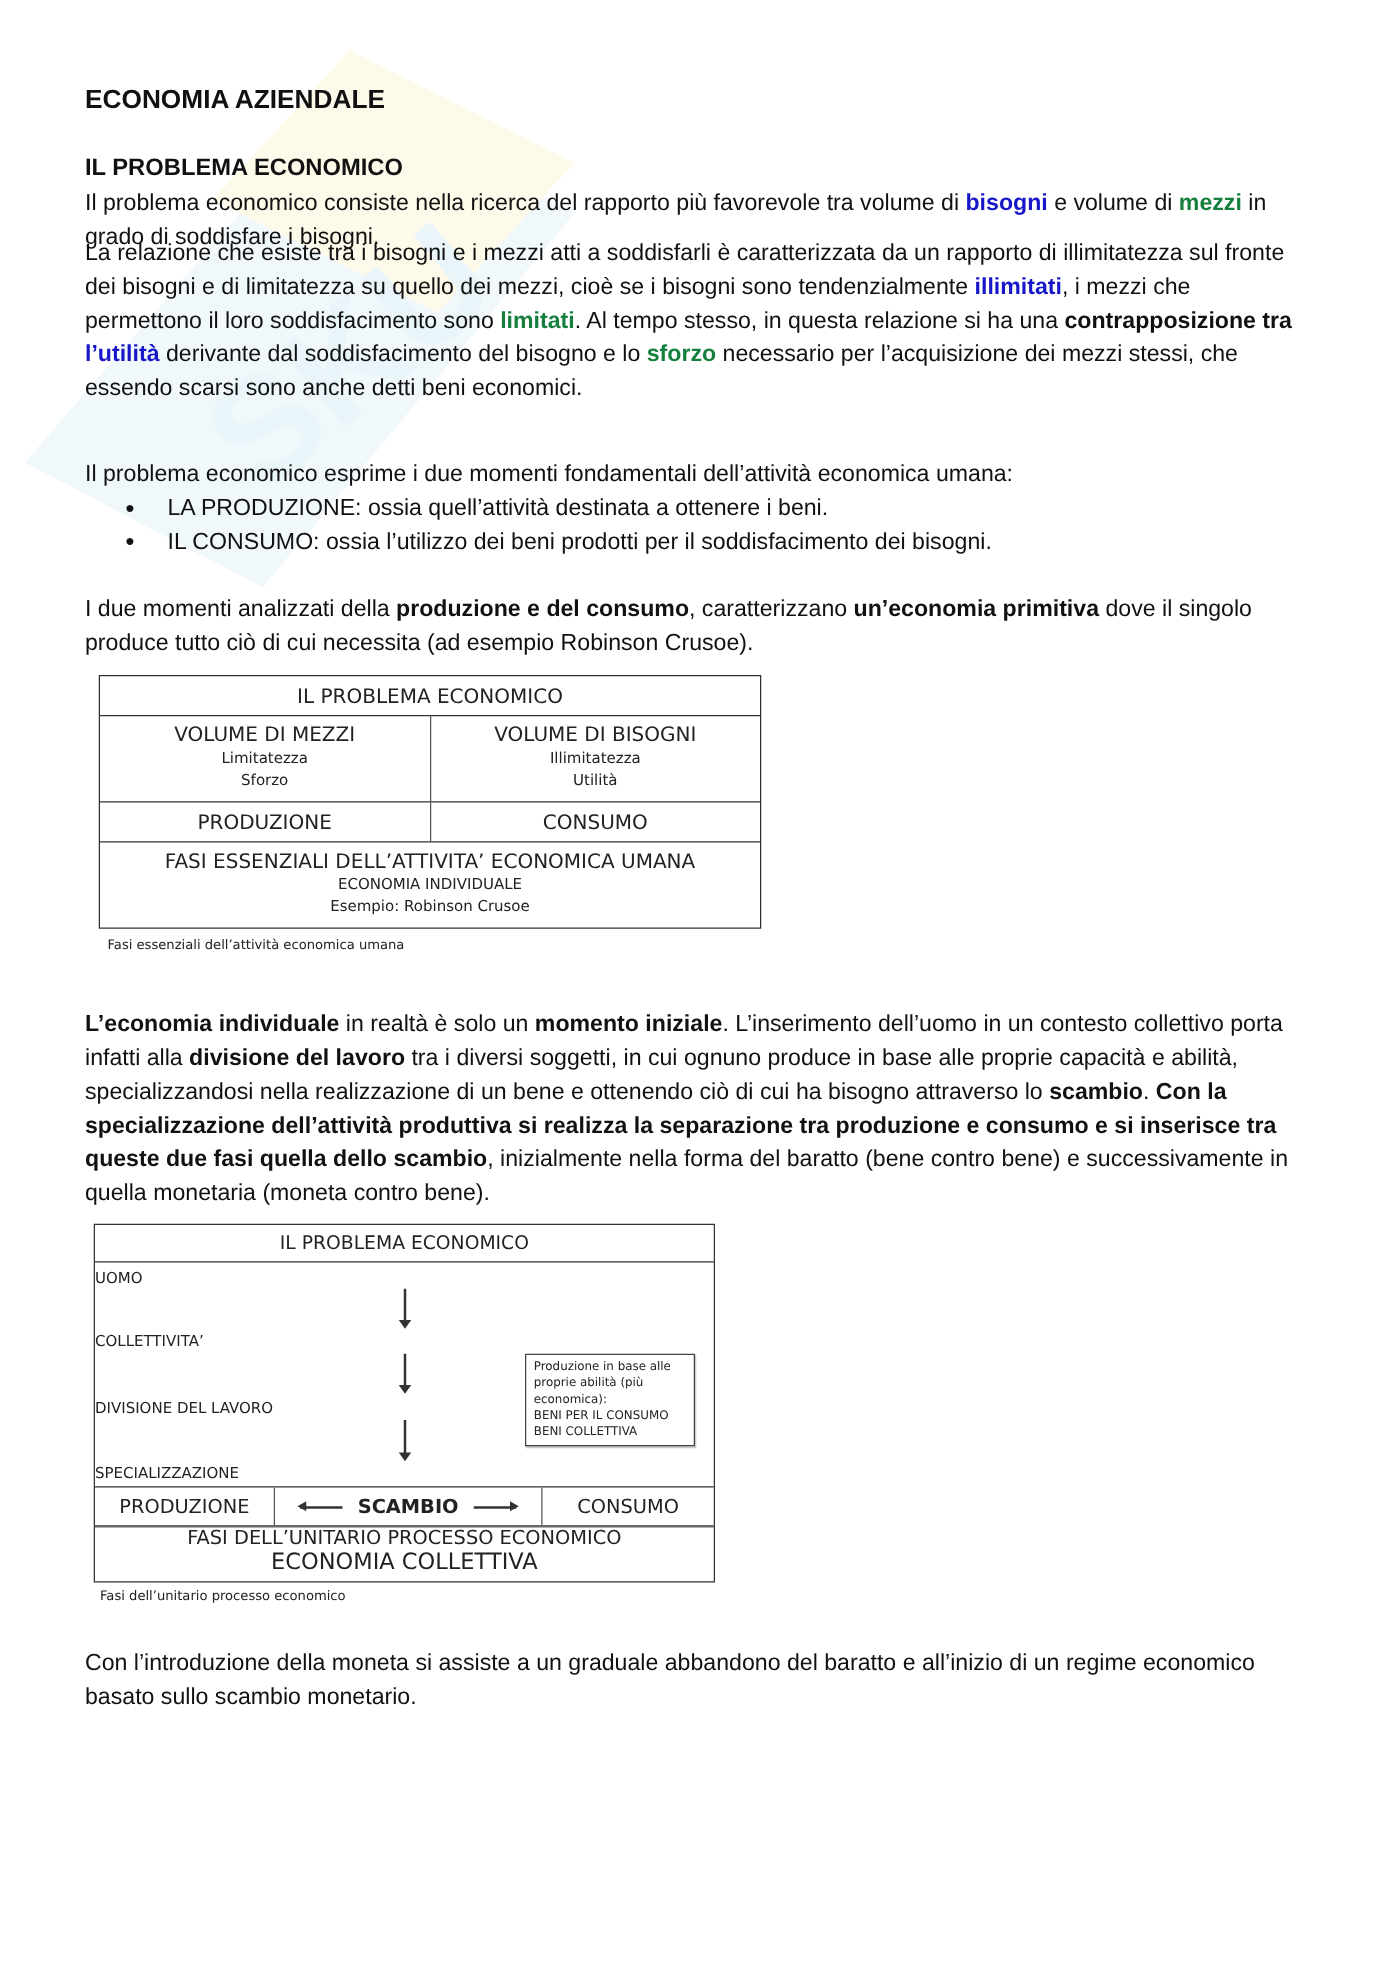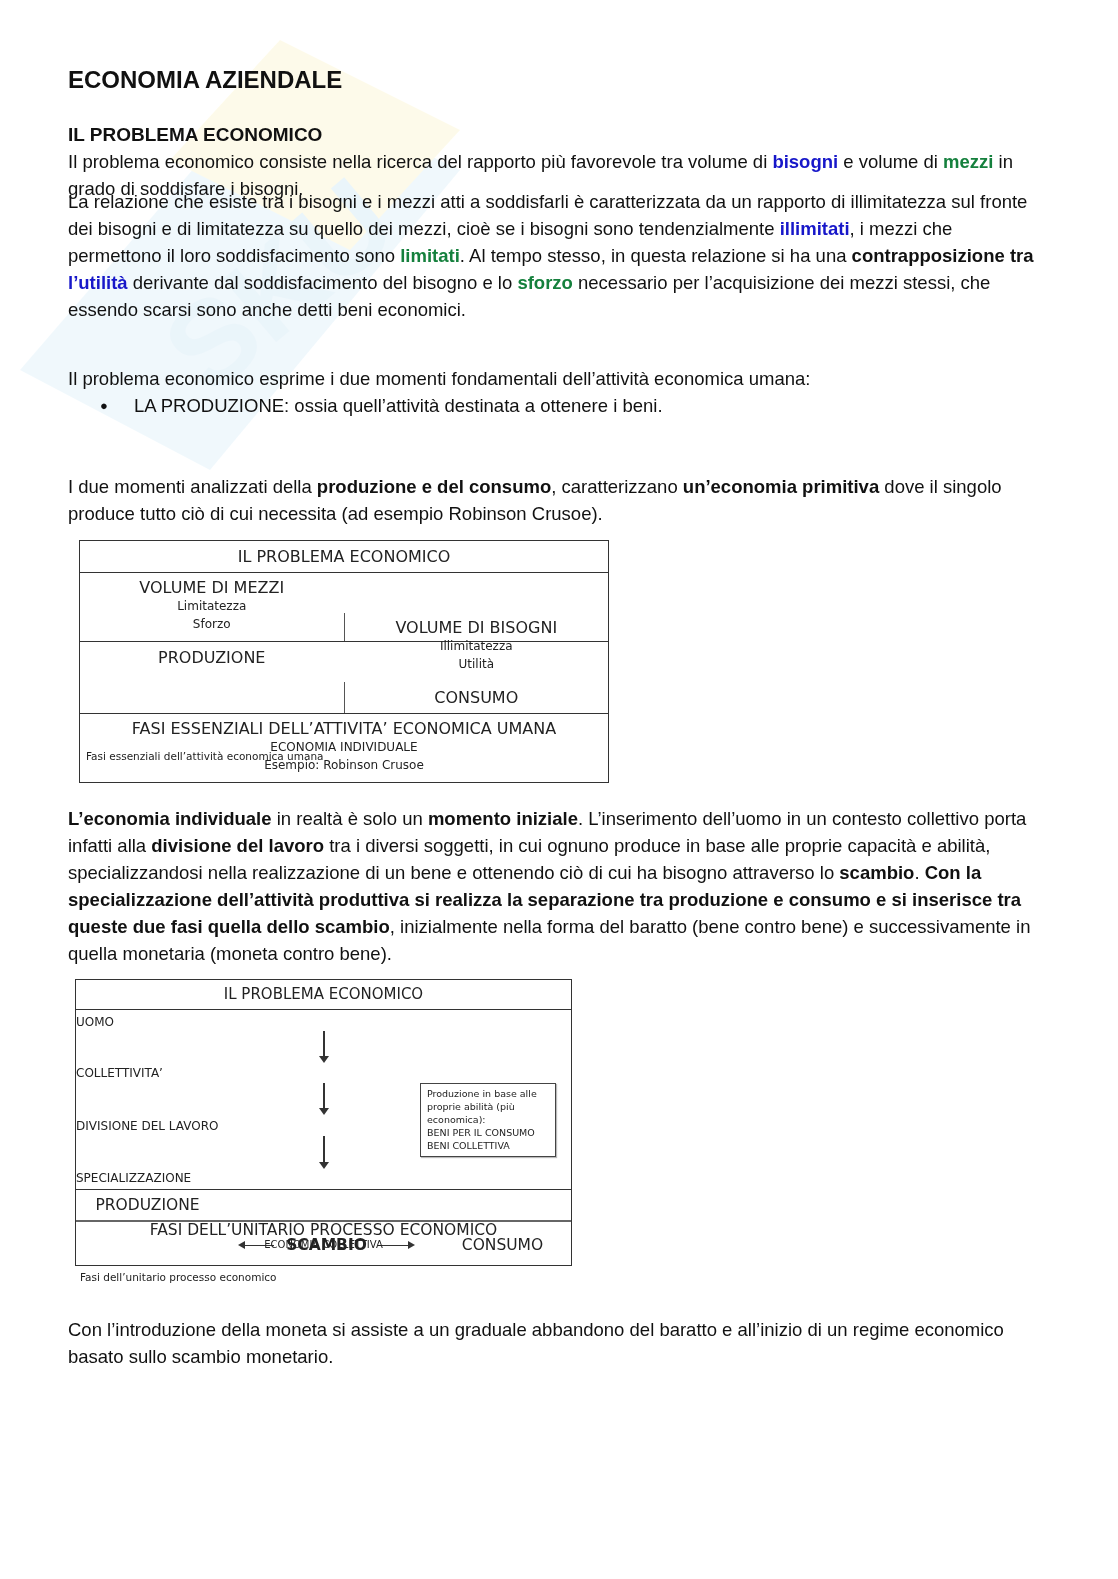--- a/index.html
+++ b/index.html
@@ -1,36 +1,36 @@
 <!DOCTYPE html>
 <html><head>
 <meta charset="utf-8">
 <style>
   html, body { margin: 0; padding: 0; background: #ffffff; }
   body { width: 1118px; height: 1579px; position: relative; overflow: hidden;
          font-family: "Liberation Sans", sans-serif; color: #111; }
   .watermark { position: absolute; left: 20px; top: 40px; width: 470px; height: 470px; pointer-events: none; opacity: 0.35; }
   .page { position: absolute; left: 68px; top: 0; width: 975px; }
   .p { font-size: 18.5px; line-height: 27px; margin: 0; }
-  .title { position: absolute; top: 66px; font-weight: bold; font-size: 24px; text-align: right; }
+  .title { position: absolute; top: 66px; font-weight: bold; font-size: 21px; text-align: right; }
   .h2 { position: absolute; top: 121px; font-weight: bold; font-size: 19px; }
   .blk { position: absolute; left: 0; width: 975px; }
   .b { font-weight: bold; }
   .blue { color: #1717c9; font-weight: bold; }
   .green { color: #15803d; font-weight: bold; }
   ul.bullets { margin: 0; padding: 0; list-style: none; }
   ul.bullets li { position: relative; padding-left: 66px; font-size: 18.5px; line-height: 27px; }
   ul.bullets li::before { content: "\25CF"; position: absolute; left: 32px; top: 0; font-size: 13px; }
   .cal { font-family: "DejaVu Sans", sans-serif; color: #222; }
   
   .d1 { position: absolute; left: 79px; top: 540px; width: 530px; border: 1.5px solid #333; box-sizing: border-box; }
   .d1 .row { border-top: 1.5px solid #333; display: flex; }
   .d1 .row:first-child { border-top: none; }
   .cell { flex: 1; text-align: center; box-sizing: border-box; }
-  .cell + .cell { border-left: 1.5px solid #555; margin-top: 40px; }
+  .cell + .cell { border-left: 1.5px solid #555; }
   .big { font-size: 16px; }
   .small { font-size: 12px; line-height: 18px; }
   .caption { position: absolute; font-size: 10.5px; color: #222; }
   
   .d2 { position: absolute; left: 75px; top: 979px; width: 497px; height: 287px; border: 1.5px solid #333; box-sizing: border-box; }
   .d2 .hdr { height: 29px; line-height: 29px; border-bottom: 1.5px solid #333; text-align: center; font-size: 15px; }
   .flow { position: absolute; left: 0; top: 29px; width: 100%; height: 181px; }
   .node { position: absolute; left: 0; width: 497px; font-size: 12px; }
   .arrow { position: absolute; left: 247px; width: 2px; background: #333; }
   .arrow::after { content: ""; position: absolute; left: -4px; bottom: -2px; border-left: 5px solid transparent; border-right: 5px solid transparent; border-top: 7px solid #333; }
@@ -59,20 +59,21 @@
     <span>Il problema economico consiste nella ricerca del rapporto più favorevole tra volume di </span><span class="blue">bisogni</span><span> e volume di </span><span class="green">mezzi</span><span> in grado di soddisfare i bisogni.</span>
   </p>
 
   <p class="p blk" style="top:188px">
     <span>La relazione che esiste tra i bisogni e i mezzi atti a soddisfarli è caratterizzata da un rapporto di illimitatezza sul fronte dei bisogni e di limitatezza su quello dei mezzi, cioè se i bisogni sono tendenzialmente </span><span class="blue">illimitati</span><span>, i mezzi che permettono il loro soddisfacimento sono </span><span class="green">limitati</span><span>. Al tempo stesso, in questa relazione si ha una </span><span class="b">contrapposizione tra </span><span class="blue">l’utilità</span><span> derivante dal soddisfacimento del bisogno e lo </span><span class="green">sforzo</span><span> necessario per l’acquisizione dei mezzi stessi, che essendo scarsi sono anche detti beni economici.</span>
   </p>
 
   <p class="p blk" style="top:365px">Il problema economico esprime i due momenti fondamentali dell’attività economica umana:</p>
   <ul class="bullets blk" style="top:392px">
     <li>LA PRODUZIONE: ossia quell’attività destinata a ottenere i beni.</li>
+    <li>IL CONSUMO: ossia l’utilizzo dei beni prodotti per il soddisfacimento dei bisogni.</li>
   </ul>
 
   <p class="p blk" style="top:473px">
     <span>I due momenti analizzati della </span><span class="b">produzione e del consumo</span><span>, caratterizzano </span><span class="b">un’economia primitiva</span><span> dove il singolo produce tutto ciò di cui necessita (ad esempio Robinson Crusoe).</span>
   </p>
 
   <p class="p blk" style="top:805px">
     <span class="b">L’economia individuale</span><span> in realtà è solo un </span><span class="b">momento iniziale</span><span>. L’inserimento dell’uomo in un contesto collettivo porta infatti alla </span><span class="b">divisione del lavoro</span><span> tra i diversi soggetti, in cui ognuno produce in base alle proprie capacità e abilità, specializzandosi nella realizzazione di un bene e ottenendo ciò di cui ha bisogno attraverso lo </span><span class="b">scambio</span><span>. </span><span class="b">Con la specializzazione dell’attività produttiva si realizza la separazione tra produzione e consumo e si inserisce tra queste due fasi quella dello scambio</span><span>, inizialmente nella forma del baratto (bene contro bene) e successivamente in quella monetaria (moneta contro bene).</span>
   </p>
 
@@ -122,21 +123,21 @@
   </div>
   <div class="phases">
     <div class="cell" style="flex:0 0 143px">PRODUZIONE</div>
     <div class="cell" style="flex:0 0 214px">
       <span class="harrow left"></span><span class="b">SCAMBIO</span><span class="harrow right"></span>
     </div>
     <div class="cell">CONSUMO</div>
   </div>
   <div class="footer">
     <div style="font-size:15.5px">FASI DELL’UNITARIO PROCESSO ECONOMICO</div>
-    <div style="font-size:10px">ECONOMIA COLLETTIVA</div>
+    <div style="font-size:18px">ECONOMIA COLLETTIVA</div>
   </div>
 </div>
 <div class="sidebox cal">
   <div>Produzione in base alle</div>
   <div>proprie abilità (più</div>
   <div>economica):</div>
   <div>BENI PER IL CONSUMO</div>
   <div>BENI COLLETTIVA</div>
 </div>
 <div class="caption cal" style="left:80px; top:1271px">Fasi dell’unitario processo economico</div>

